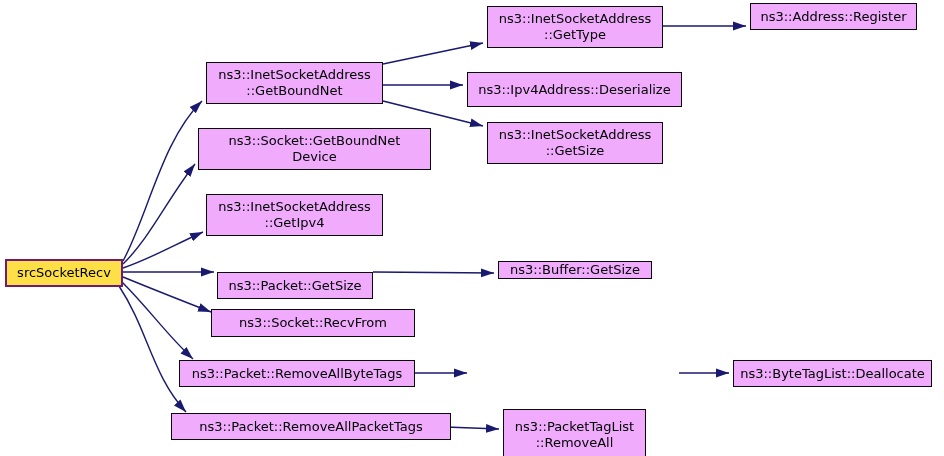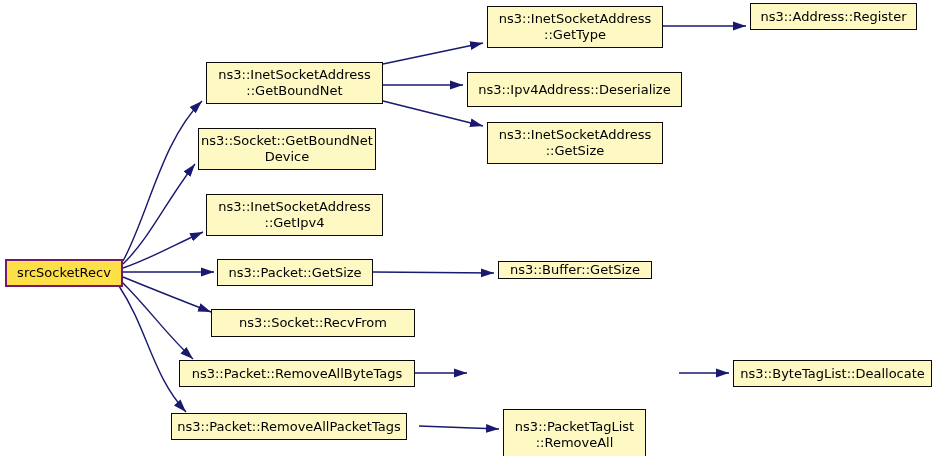--- a/index.html
+++ b/index.html
@@ -7,21 +7,21 @@
     position:relative;
     width:944px;height:456px;
     background:#ffffff;
     font-family:"DejaVu Sans","Liberation Sans",sans-serif;
     overflow:hidden;
   }
   #edge-layer{position:absolute;left:0;top:0;width:944px;height:456px;z-index:1;}
   .node{
     position:absolute;
     box-sizing:border-box;
-    background:#fef9c3;
+    background:#f0abfc;
     border:1px solid #0a0a0a;
     display:flex;
     flex-direction:column;
     align-items:center;
     justify-content:center;
     font-size:13px;
     line-height:16px;
     color:#000000;
     white-space:nowrap;
     text-align:center;
@@ -65,43 +65,43 @@
 
   <div class="node root" style="left:5px;top:259px;width:118px;height:28px">
     <span>srcSocketRecv</span>
   </div>
 
   <div class="node" style="left:206px;top:62px;width:177px;height:42px">
     <span>ns3::InetSocketAddress</span>
     <span>::GetBoundNet</span>
   </div>
 
-  <div class="node" style="left:198px;top:128px;width:178px;height:42px">
+  <div class="node" style="left:198px;top:128px;width:233px;height:42px">
     <span>ns3::Socket::GetBoundNet</span>
     <span>Device</span>
   </div>
 
   <div class="node" style="left:206px;top:194px;width:177px;height:42px">
     <span>ns3::InetSocketAddress</span>
     <span>::GetIpv4</span>
   </div>
 
-  <div class="node" style="left:217px;top:259px;width:156px;height:27px">
+  <div class="node" style="left:217px;top:272px;width:156px;height:27px">
     <span>ns3::Packet::GetSize</span>
   </div>
 
   <div class="node" style="left:211px;top:309px;width:204px;height:28px">
     <span>ns3::Socket::RecvFrom</span>
   </div>
 
   <div class="node" style="left:179px;top:360px;width:236px;height:27px">
     <span>ns3::Packet::RemoveAllByteTags</span>
   </div>
 
-  <div class="node" style="left:171px;top:413px;width:236px;height:27px">
+  <div class="node" style="left:171px;top:413px;width:280px;height:27px">
     <span>ns3::Packet::RemoveAllPacketTags</span>
   </div>
 
   <div class="node" style="left:487px;top:6px;width:176px;height:42px">
     <span>ns3::InetSocketAddress</span>
     <span>::GetType</span>
   </div>
 
   <div class="node" style="left:467px;top:72px;width:215px;height:35px">
     <span>ns3::Ipv4Address::Deserialize</span>

